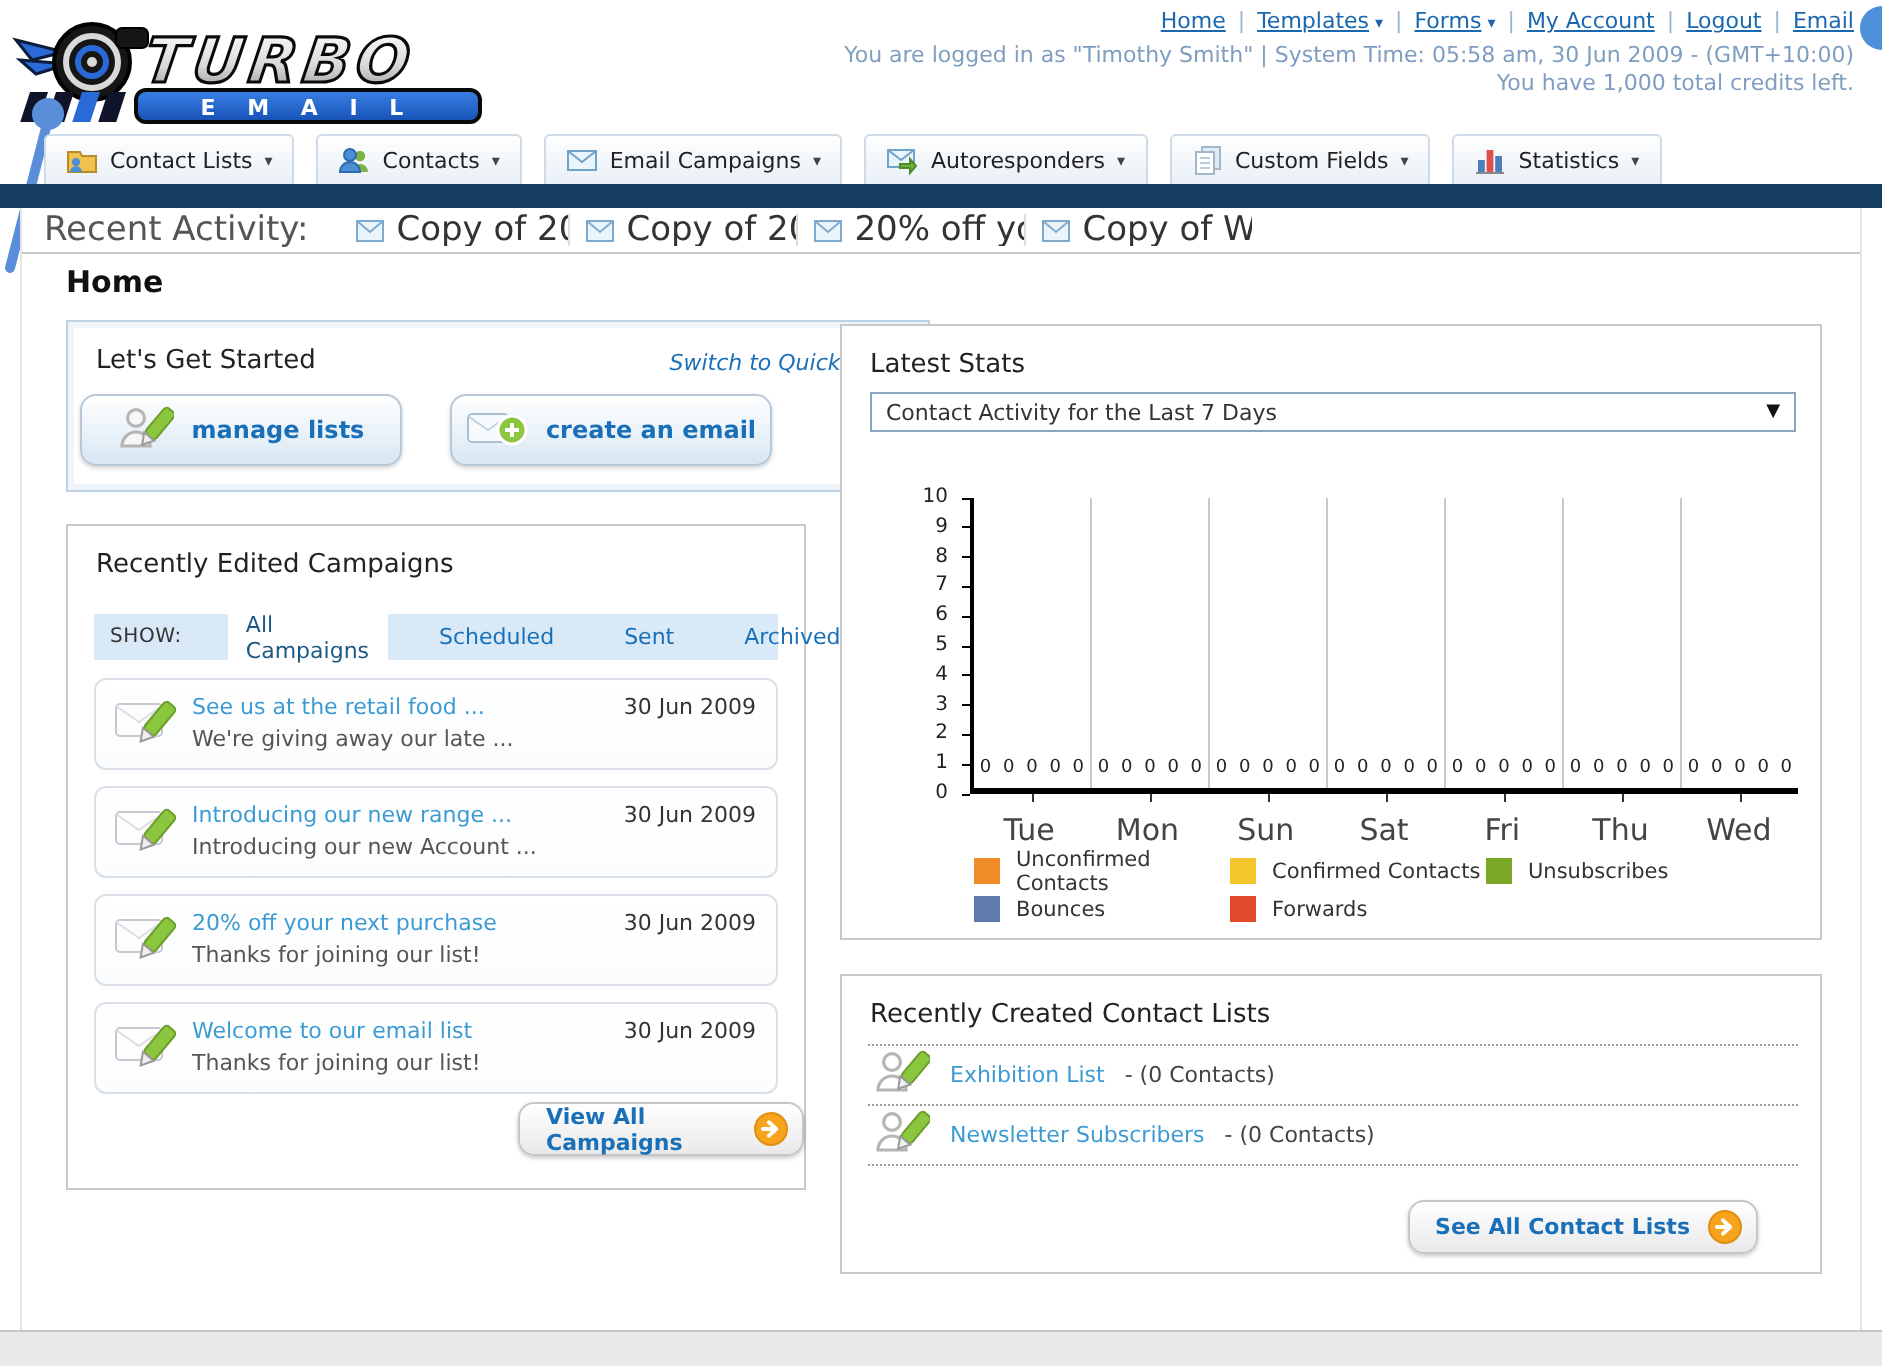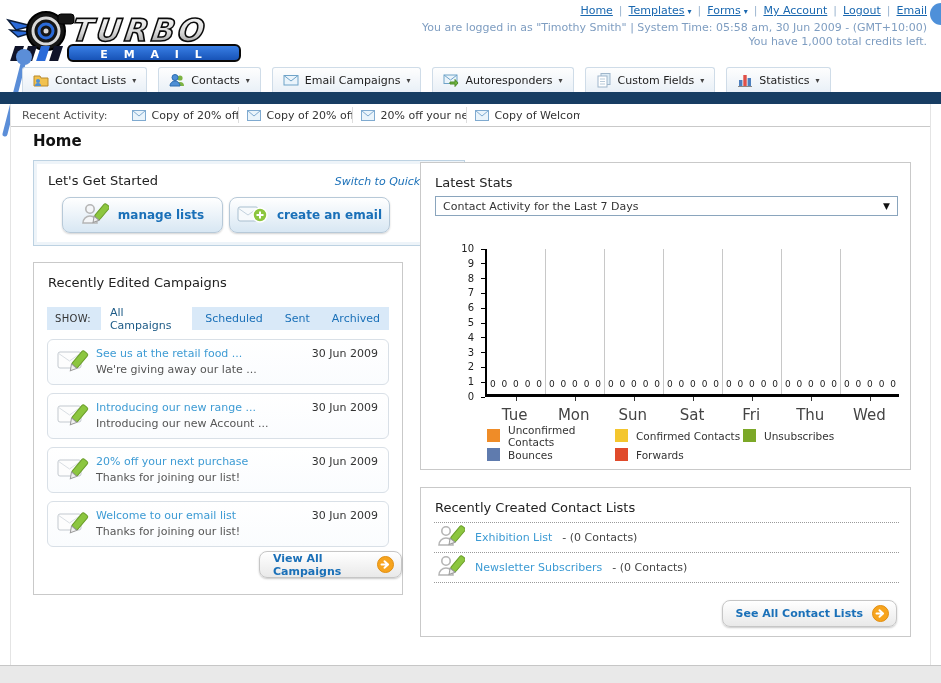--- a/index.html
+++ b/index.html
@@ -21,48 +21,48 @@
   .tabs { position:absolute; left:22px; top:67px; display:flex; gap:11px; }
   .tab { height:25px; padding:0 10px; display:flex; align-items:center; gap:6px;
          background:linear-gradient(#fefefe,#e9f0f7); border:1px solid #cfdce8; border-bottom:none;
          border-radius:3px 3px 0 0; font-size:11px; color:#222; cursor:pointer; white-space:nowrap; }
   .ticon { width:16px; height:16px; display:inline-flex; }
   .tcaret { font-size:8px; color:#444; }
   .navybar { position:absolute; left:0; top:92px; width:941px; height:12px; background:#173d63; }
 
   
   .ra { position:absolute; left:10px; right:10px; top:104px; height:23px; border-bottom:1px solid #c9c9c9;
-        display:flex; align-items:center; font-size:11px; background:#fff; }
+        display:flex; align-items:center; font-size:17px; background:#fff; }
   .ra-label { color:#555; margin-left:12px; margin-right:16px; }
   .ra-items { display:flex; height:100%; align-items:center; }
   .ra-item { display:flex; align-items:center; gap:6px; padding:0 8px; width:114px; overflow:hidden;
              white-space:nowrap; border-left:1px solid #ddd; height:16px; cursor:pointer; color:#333; }
   .ra-item.first { border-left:none; }
   .ra-ic { display:inline-flex; flex:none; }
 
   .side-l { position:absolute; left:10px; top:104px; width:1px; height:561px; background:#e4e4e4; }
   .side-r { position:absolute; left:930px; top:104px; width:1px; height:561px; background:#e4e4e4; }
   .footer-strip { position:absolute; left:0; top:665px; width:941px; height:18px; background:#e9e9e9; border-top:1px solid #c6c6c6; }
 
   .home-title { position:absolute; left:33px; top:132px; font-size:15px; font-weight:bold; color:#111; }
 
   
   .panel { position:absolute; background:#fff; border:1px solid #c9c9c9; }
   .panel-title { position:absolute; left:14px; top:12px; font-size:13px; color:#222; }
 
   .gs { left:33px; top:160px; width:432px; height:86px; border-color:#bdd2e2; box-shadow:0 0 0 3px #eef4f9 inset; }
   .gs-switch { position:absolute; right:12px; top:14px; font-size:11px; color:#1a70b8; text-decoration:none; cursor:pointer;font-style:italic; }
-  .gs-btns { position:absolute; left:28px; top:36px; display:flex; gap:6px; }
+  .gs-btns { position:absolute; left:6px; top:36px; display:flex; gap:24px; }
   .gs-btn { width:161px; height:36px; border:1px solid #b7c9d8; border-radius:8px;
             background:linear-gradient(#ffffff,#d8e7f3); display:flex; align-items:center; justify-content:center;
             gap:9px; font-weight:bold; color:#1a70b8; font-size:12px; cursor:pointer; box-shadow:0 1px 2px rgba(0,0,0,.18); }
 
   .camps { left:33px; top:262px; width:370px; height:333px; }
   .filterbar { position:absolute; left:13px; top:44px; width:342px; height:23px; background:#d9e9f8;
-               display:flex; align-items:center; font-size:11px; padding-left:8px; gap:4px; }
+               display:flex; align-items:center; font-size:11px; padding-left:8px; gap:17px; }
   .show-lab { color:#333; font-size:10px; margin-right:6px; letter-spacing:.3px; }
   .fchip { color:#1a70b8; padding:3px 9px; cursor:pointer; }
   .fchip.active { background:#fff; color:#1c5a86; border-radius:3px; }
   .cards { position:absolute; left:13px; top:76px; width:342px; display:flex; flex-direction:column; gap:8px; }
   .card { position:relative; height:46px; border:1px solid #d9e0e7; border-radius:6px;
           background:linear-gradient(#ffffff,#fafcfe); cursor:pointer; }
   .card-ic { position:absolute; left:9px; top:8px; display:inline-flex; }
   .c-title { position:absolute; left:48px; top:7px; color:#3d9bd4; font-size:11px; text-decoration:none; cursor:pointer; }
   .c-sub { position:absolute; left:48px; top:23px; color:#555; font-size:11px; }
   .c-date { position:absolute; right:10px; top:7px; color:#333; font-size:11px; }
@@ -93,21 +93,21 @@
   .litem { width:128px; height:19px; display:flex; align-items:center; gap:8px; font-size:10.5px; color:#333; }
   .sw { width:13px; height:13px; flex:none; }
 
   
   .clists { left:420px; top:487px; width:491px; height:150px; }
   .cl-rows { position:absolute; left:13px; top:34px; width:465px; border-top:1px dotted #9a9a9a; }
   .cl-row { height:30px; display:flex; align-items:center; gap:10px; border-bottom:1px dotted #9a9a9a;
             padding-left:3px; font-size:11px; cursor:pointer; }
   .cl-link { color:#3d9bd4; text-decoration:none; cursor:pointer; }
   .cl-detail { color:#444; }
-  .see-all { right:13px; top:112px; left:auto; }
+  .see-all { right:31px; top:112px; left:auto; }
 </style>
 </head>
 <body>
 
 <div class="page">
 
   <div class="logo">
     <svg width="240" height="58" viewBox="0 0 240 58">
       <defs>
         <linearGradient id="silver" x1="0" y1="0" x2="0" y2="1">

